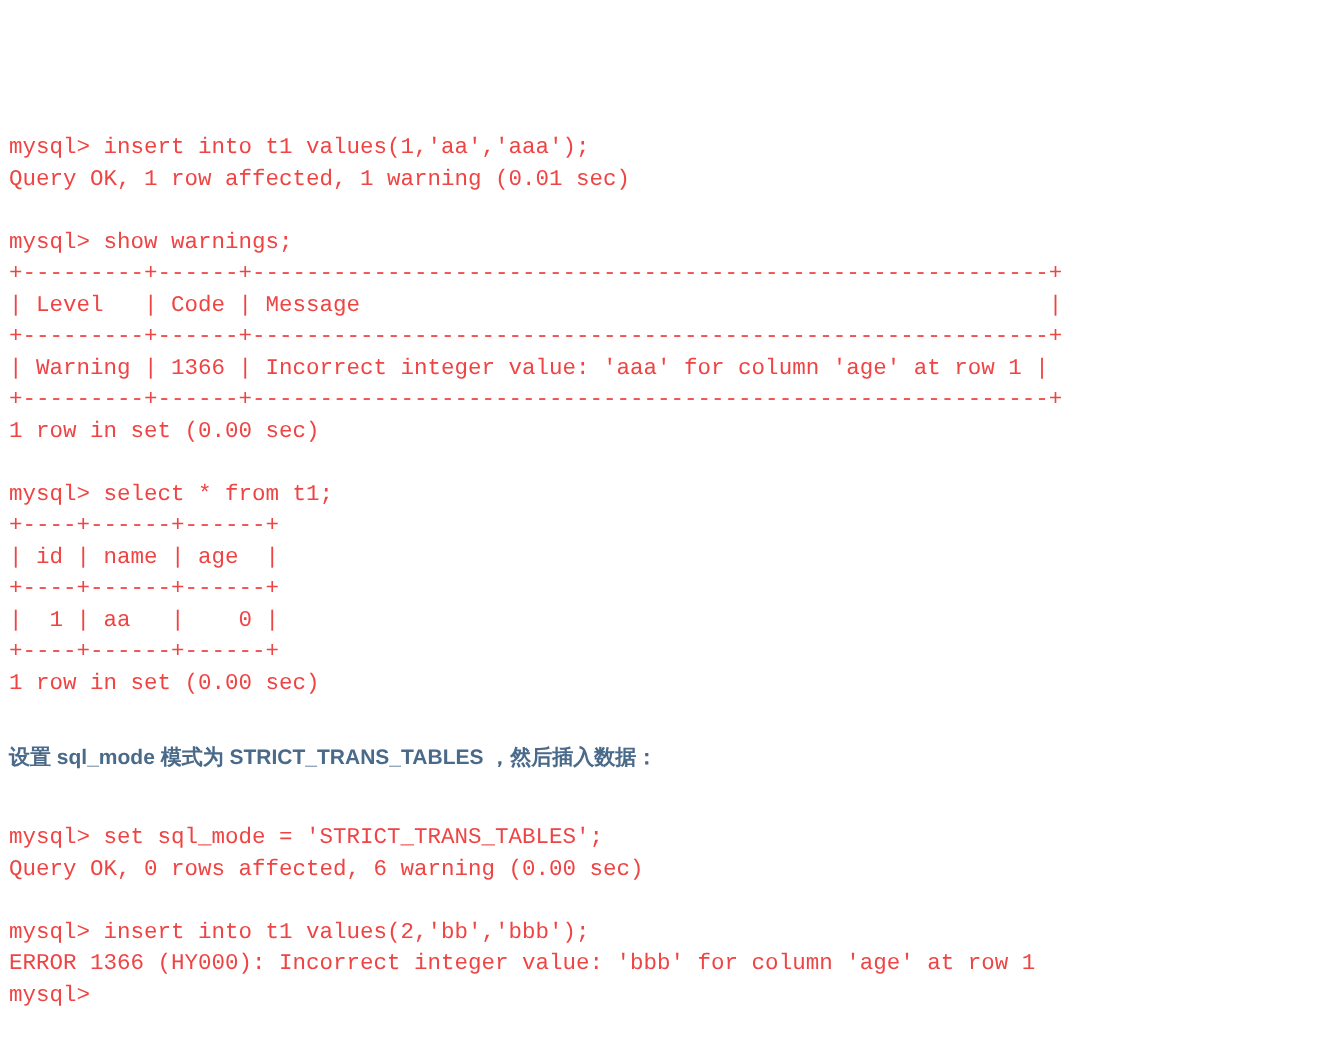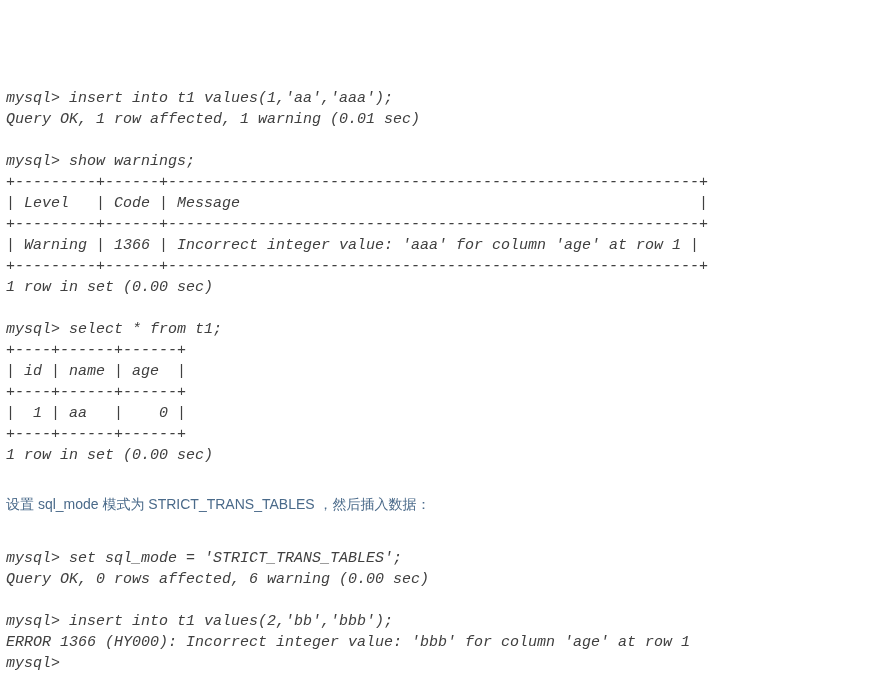--- a/index.html
+++ b/index.html
@@ -8,29 +8,29 @@
       line-height: 1.4;
       background: #ffffff;
       color: #000000;
       margin: 0;
       padding: 4px 6px;
       white-space: pre;
       width: 895px;
       box-sizing: border-box;
     }
     .terminal {
-      color: #404040;
-      font-style: italic;
+      color: #ef4444;
     }
     .annotation {
       font-family: "Microsoft YaHei", "PingFang SC", sans-serif;
       color: #4a6a8a;
       white-space: normal;
       margin: 8px 0 12px 0;
       font-size: 14px;
+      font-weight: bold;
     }
   </style>
 </head>
 <body>
 
 
 
 <div class="terminal"><span>mysql&gt; insert into t1 values(1,'aa','aaa');</span>
 <span>Query OK, 1 row affected, 1 warning (0.01 sec)</span>
 

